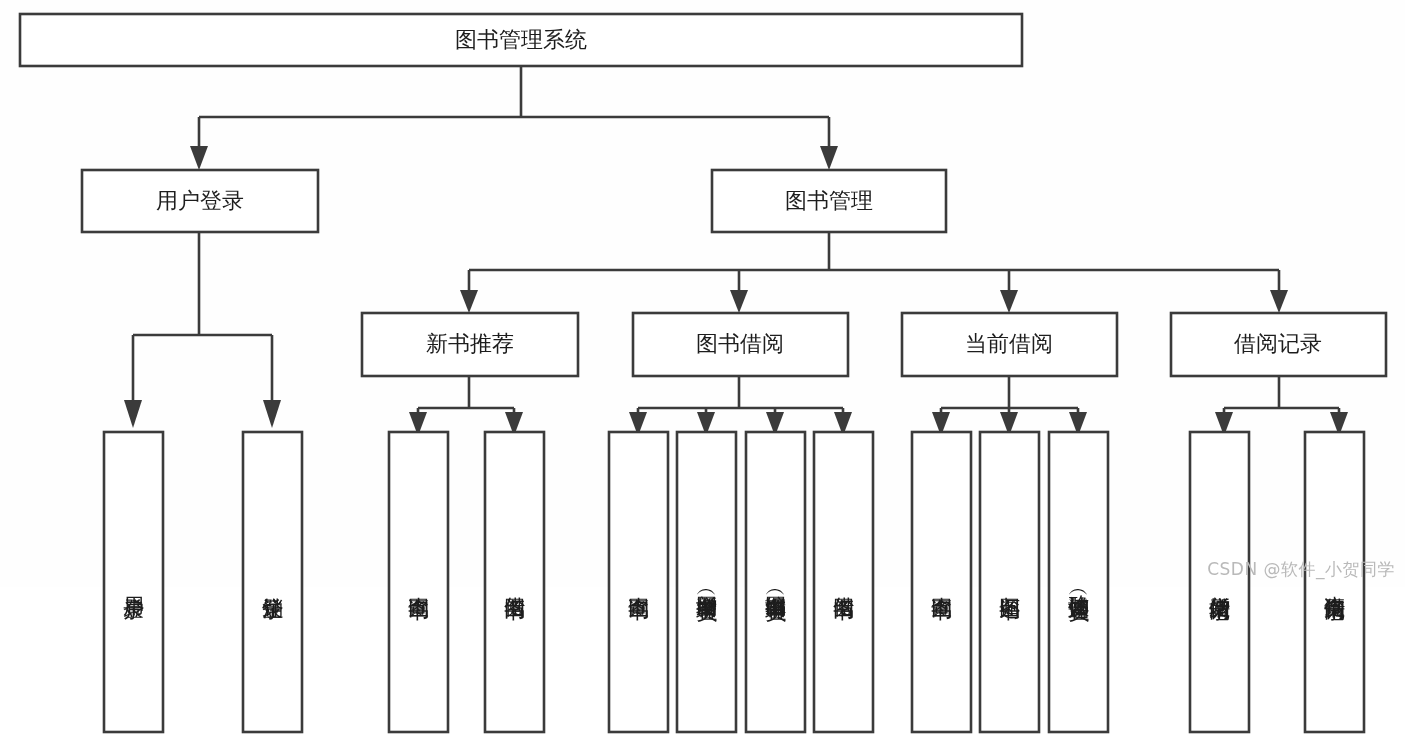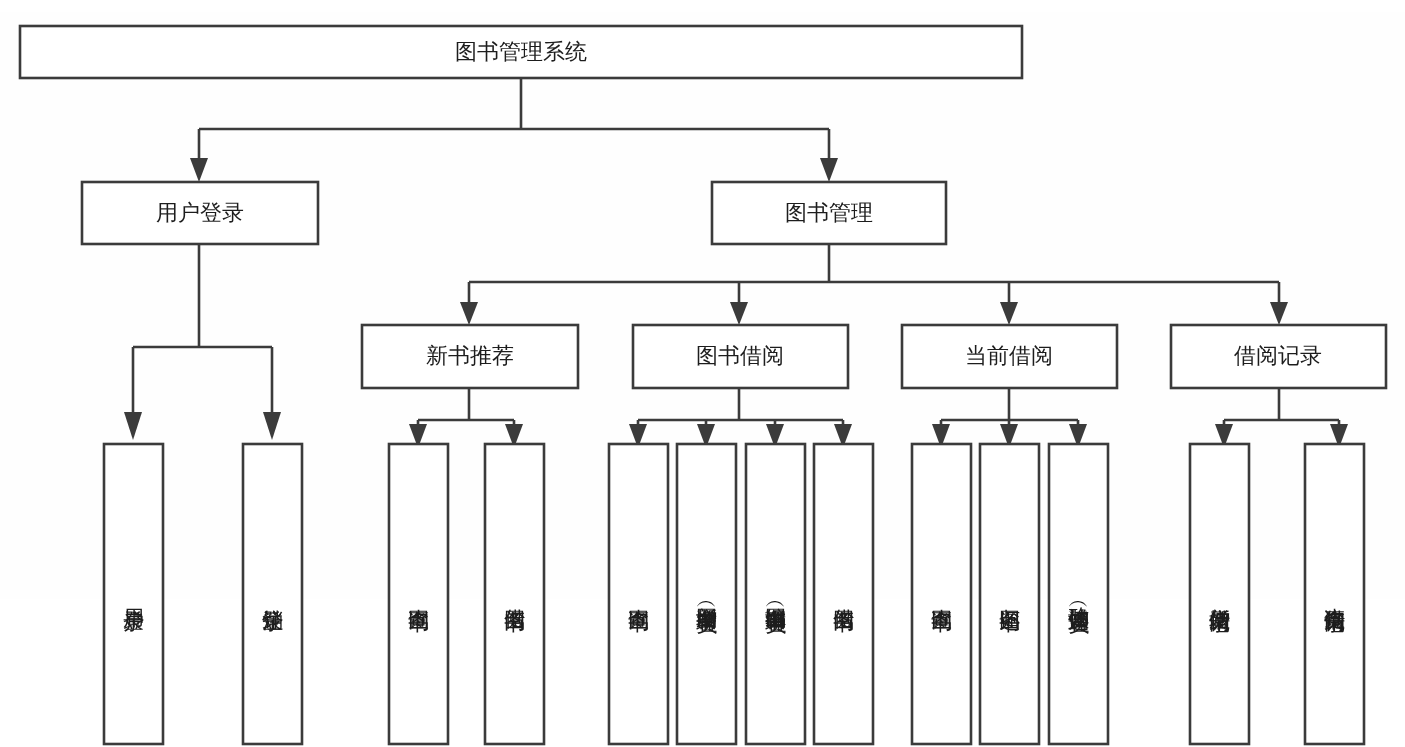--- a/index.html
+++ b/index.html
@@ -13,21 +13,20 @@
     height: 747px;
     font-family: "DejaVu Sans", "Liberation Sans", sans-serif;
     overflow: hidden;
     position: relative;
   }
   #diagram-root {
     position: relative;
     width: 1405px;
     height: 587px;
     background: #fefefe;
-    margin-top: 12px;
   }
   svg.diagram-canvas {
     position: absolute;
     left: 0;
     top: 0;
     width: 1405px;
     height: 747px;
     display: block;
   }
   .node-box {
@@ -207,14 +206,15 @@
   <div class="vlabel" style="left:746px; top:432px; width:59px; height:300px;">编辑图书（管理员）</div>
   <div class="vlabel" style="left:814px; top:432px; width:59px; height:300px;">借阅图书</div>
 
   <div class="vlabel" style="left:912px; top:432px; width:59px; height:300px;">查询图书</div>
   <div class="vlabel" style="left:980px; top:432px; width:59px; height:300px;">归还图书</div>
   <div class="vlabel" style="left:1049px; top:432px; width:59px; height:300px;">确认归还（管理员）</div>
 
   <div class="vlabel" style="left:1190px; top:432px; width:59px; height:300px;">新增借阅记录</div>
   <div class="vlabel" style="left:1305px; top:432px; width:59px; height:300px;">查询借阅记录</div>
 
+  <div class="watermark">CSDN @软件_小贺同学</div>
 
 </div>
 
 </body></html>

